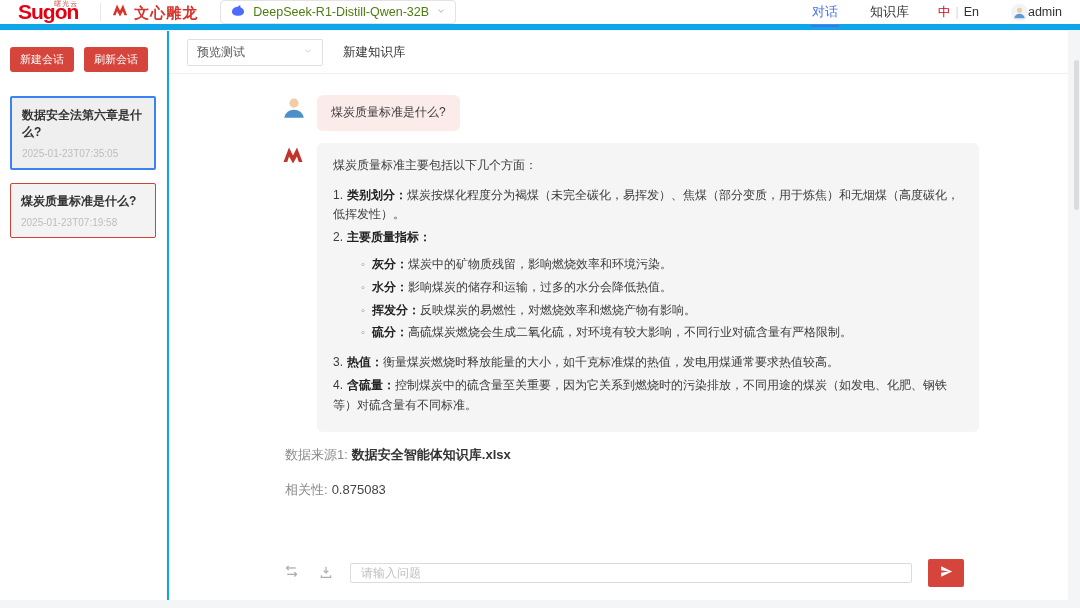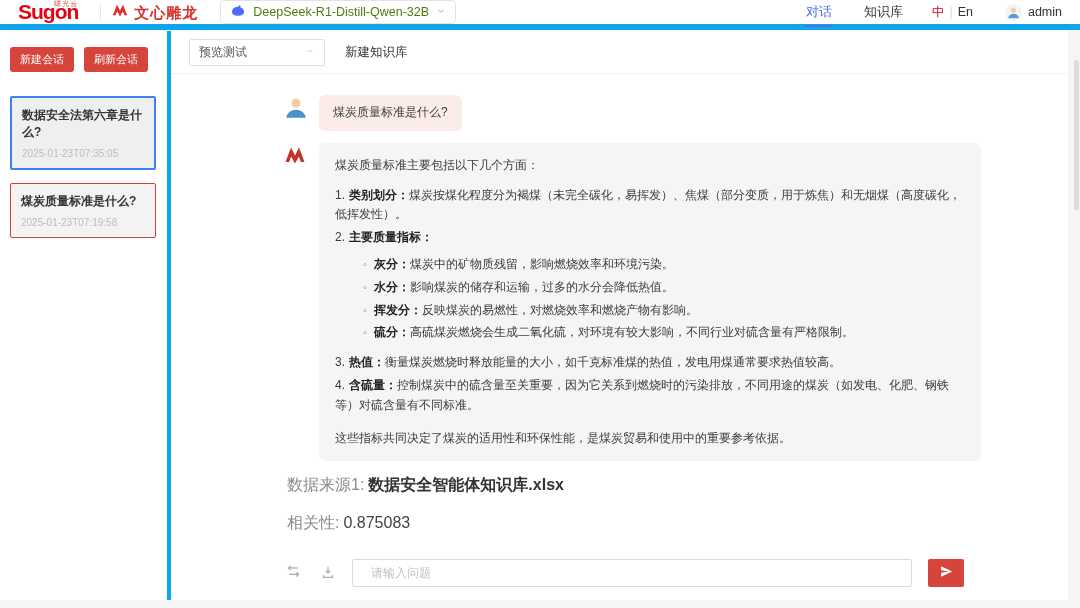--- a/index.html
+++ b/index.html
@@ -21,35 +21,35 @@
                   font-size:12.5px; color:#4d7c0f; cursor:pointer; }
   .spacer { flex:1; }
   .tabs { display:flex; align-items:flex-end; gap:30px; margin-right:28px; }
   .tab { font-size:13px; color:#333; cursor:pointer; position:relative; padding:6px 1px; }
   .tab.active { color:#4a6fe8; }
   .tab.active::after { content:""; position:absolute; left:0; right:0; bottom:0; height:2px; background:#4a6fe8; }
   .lang { display:flex; align-items:center; gap:5px; font-size:12.5px; margin-right:32px; cursor:pointer; }
   .lang .zh { color:#d0021b; }
   .lang .sep { color:#d9d9d9; }
   .lang .en { color:#333; }
-  .user { display:flex; align-items:center; gap:6px; font-size:12.5px; color:#333; cursor:pointer; }
+  .user { display:flex; align-items:center; font-size:12.5px; color:#333; cursor:pointer; }
   .avatar-circle { width:17px; height:17px; border-radius:50%; background:#f2f3f5; display:flex; align-items:center; justify-content:center; overflow:hidden; }
 
   
   .sidebar { position:absolute; top:31px; left:0; bottom:8px; width:166px; background:#fff; padding:16px 10px 0 10px; }
   .side-btns { display:flex; gap:10px; margin-bottom:24px; }
   .side-btn { background:#d6453c; color:#fff; border:none; border-radius:3px; font-size:11px;
               padding:5px 10px; cursor:pointer; font-family:inherit; }
   .conv { background:#efefef; border:2px solid #3b82f6; border-radius:2px; padding:9px 10px; margin-bottom:13px; cursor:pointer; }
   .conv.selected { border:1px solid #cf4236; background:#f4f3f3; }
   .conv-title { font-size:12px; color:#333; font-weight:bold; margin-bottom:7px; }
   .conv-time { font-size:10px; color:#bdbdbd; }
 
   
-  .main { position:absolute; top:31px; left:167px; right:12px; bottom:8px; background:#fff; border-left:4px solid #0ea5e9; }
+  .main { position:absolute; top:31px; left:167px; right:12px; bottom:8px; background:#fff; border-left:2px solid #0ea5e9; }
   .toolbar { height:43px; display:flex; align-items:center; gap:20px; padding:0 18px; border-bottom:1px solid #f0f0f0; }
   .kb-select { width:136px; height:27px; border:1px solid #e0e0e0; border-radius:2px; background:#fff;
                display:flex; align-items:center; justify-content:space-between; padding:0 9px;
                font-size:12px; color:#555; cursor:pointer; font-family:inherit; }
   .new-kb { font-size:12.5px; color:#333; cursor:pointer; }
 
   
   .chat-viewport { position:absolute; top:44px; left:0; right:0; height:460px; overflow:hidden; padding:20px 80px 0 112px; }
   .msg { display:flex; align-items:flex-start; gap:10px; }
   .msg.user-row { margin-bottom:12px; }
@@ -59,28 +59,28 @@
   .bot-bubble { background:#f5f5f6; padding:13px 16px; max-width:662px; }
   .bot-bubble p.intro { margin-bottom:10px; }
   .oli { margin-bottom:3px; }
   .oli .num { margin-right:4px; }
   .oli b, .bot-bubble li b { color:#222; }
   .bot-bubble ul { list-style:none; margin:7px 0 10px 28px; }
   .bot-bubble li { margin-bottom:3px; }
   .bot-bubble li::before { content:"◦"; color:#888; margin-right:7px; font-size:11px; }
   .concl { margin-top:13px; }
   .sources { margin:14px 0 0 4px; }
-  .src-line { font-size:16px; color:#8a8a8a; margin-bottom:17px; }
+  .src-line { font-size:13px; color:#8a8a8a; margin-bottom:17px; }
   .src-line b { color:#333; margin-left:4px; }
   .src-line .rel-val { color:#444; margin-left:4px; }
 
   
   .composer { position:absolute; left:112px; right:104px; bottom:12px; height:30px; display:flex; align-items:center; gap:14px; }
   .icon-btn { background:none; border:none; cursor:pointer; padding:2px; display:flex; align-items:center; }
-  .question-input { flex:1; height:28px; border:1px solid #dcdcdc; border-radius:2px; padding:0 18px;
+  .question-input { flex:1; height:20px; border:1px solid #dcdcdc; border-radius:2px; padding:0 10px;
                     font-size:12px; color:#333; outline:none; font-family:inherit; }
   .question-input::placeholder { color:#c0c0c0; }
   .send-btn { width:36px; height:28px; margin-left:2px; background:#d6453c; border:none; border-radius:2px;
               display:flex; align-items:center; justify-content:center; cursor:pointer; }
 
   
   .scrollbar { position:absolute; top:60px; right:1px; width:5px; height:150px; background:#dcdcdc; border-radius:3px; }
 </style>
 </head>
 <body>
@@ -194,21 +194,20 @@
             <li><b>水分：</b><span>影响煤炭的储存和运输，过多的水分会降低热值。</span></li>
             <li><b>挥发分：</b><span>反映煤炭的易燃性，对燃烧效率和燃烧产物有影响。</span></li>
             <li><b>硫分：</b><span>高硫煤炭燃烧会生成二氧化硫，对环境有较大影响，不同行业对硫含量有严格限制。</span></li>
           </ul>
           <div class="oli">
             <span class="num">3.</span><b>热值：</b><span>衡量煤炭燃烧时释放能量的大小，如千克标准煤的热值，发电用煤通常要求热值较高。</span>
           </div>
           <div class="oli">
             <span class="num">4.</span><b>含硫量：</b><span>控制煤炭中的硫含量至关重要，因为它关系到燃烧时的污染排放，不同用途的煤炭（如发电、化肥、钢铁等）对硫含量有不同标准。</span>
           </div>
-          <p class="concl">这些指标共同决定了煤炭的适用性和环保性能，是煤炭贸易和使用中的重要参考依据。</p>
         </div>
       </div>
 
       <div class="sources">
         <div class="src-line">
           <span>数据来源1:</span><b>数据安全智能体知识库.xlsx</b>
         </div>
         <div class="src-line">
           <span>相关性:</span><span class="rel-val">0.875083</span>
         </div>

